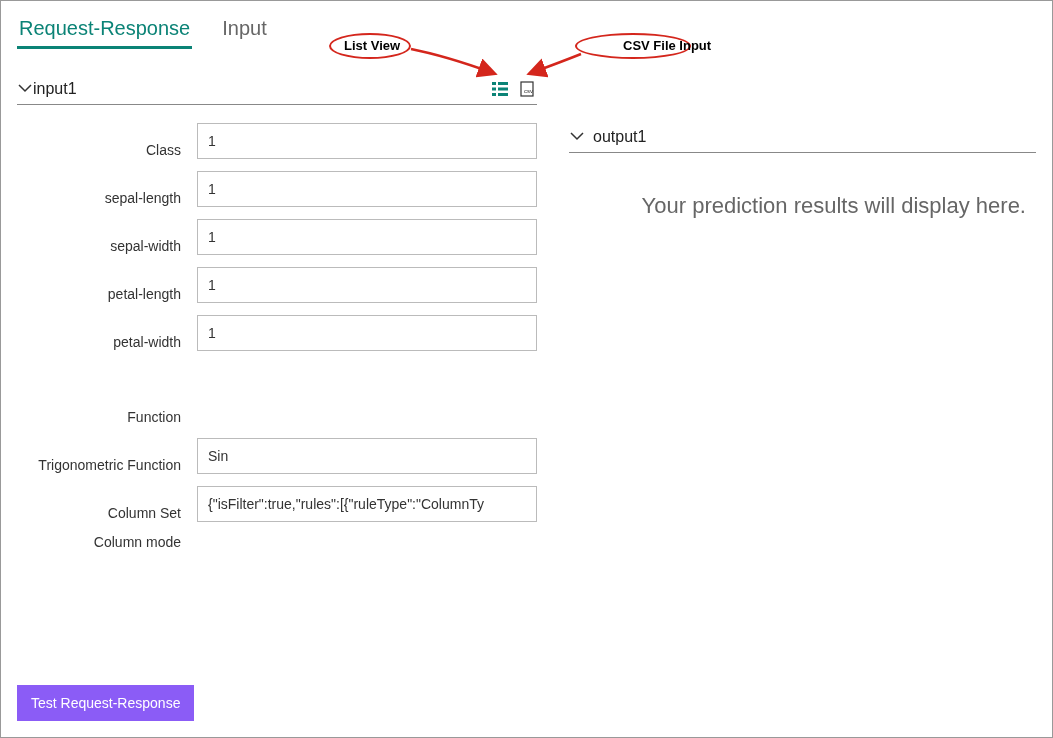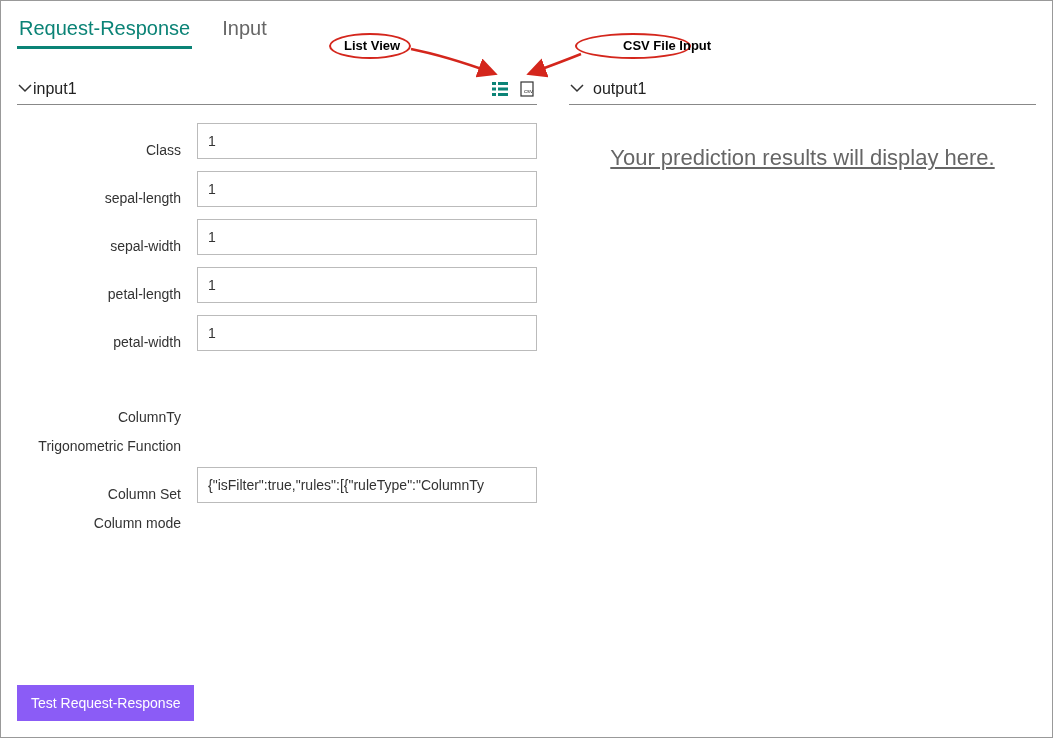--- a/index.html
+++ b/index.html
@@ -37,20 +37,21 @@
       display: flex;
       gap: 32px;
       padding: 24px 16px 0 16px;
     }
     .left-pane {
       flex: 0 0 520px;
       position: relative;
     }
     .right-pane {
       flex: 1;
+      margin-top: 48px;
     }
     .section-header {
       display: flex;
       align-items: flex-end;
       padding: 6px 0;
       border-bottom: 1px solid #888;
       margin-bottom: 18px;
       font-size: 16px;
       color: #222;
     }
@@ -83,26 +84,25 @@
       align-items: center;
       padding: 6px 0;
       border-bottom: 1px solid #888;
       font-size: 16px;
       color: #222;
     }
     .output-header .chev {
       margin-right: 8px;
     }
     .placeholder-text {
-      text-align: center;
+      text-align: right;
       color: #666;
       font-size: 22px;
       font-weight: 400;
       padding: 40px 10px 0 10px;
-      text-decoration: underline;
     }
     .form-row {
       display: flex;
       align-items: flex-end;
       margin-bottom: 12px;
     }
     .form-label {
       flex: 0 0 180px;
       text-align: right;
       padding-right: 16px;
@@ -209,24 +209,25 @@
       <div class="form-label">petal-width</div>
       <input class="form-input" value="1" style="">
     </div>
 
     <div class="section-spacer"></div>
 
 
     <div class="section-spacer" style="height:18px"></div>
 
     <div class="form-row">
-      <div class="form-label">ColumnTy</div>
+      <div class="form-label">Function</div>
     </div>
     <div class="form-row">
       <div class="form-label">Trigonometric Function</div>
+      <input class="form-input" value="Sin" style="">
     </div>
     <div class="form-row">
       <div class="form-label">Column Set</div>
       <input class="form-input" value="{&quot;isFilter&quot;:true,&quot;rules&quot;:[{&quot;ruleType&quot;:&quot;ColumnTy" style="">
     </div>
     <div class="form-row">
       <div class="form-label">Column mode</div>
     </div>
   </div>
 

